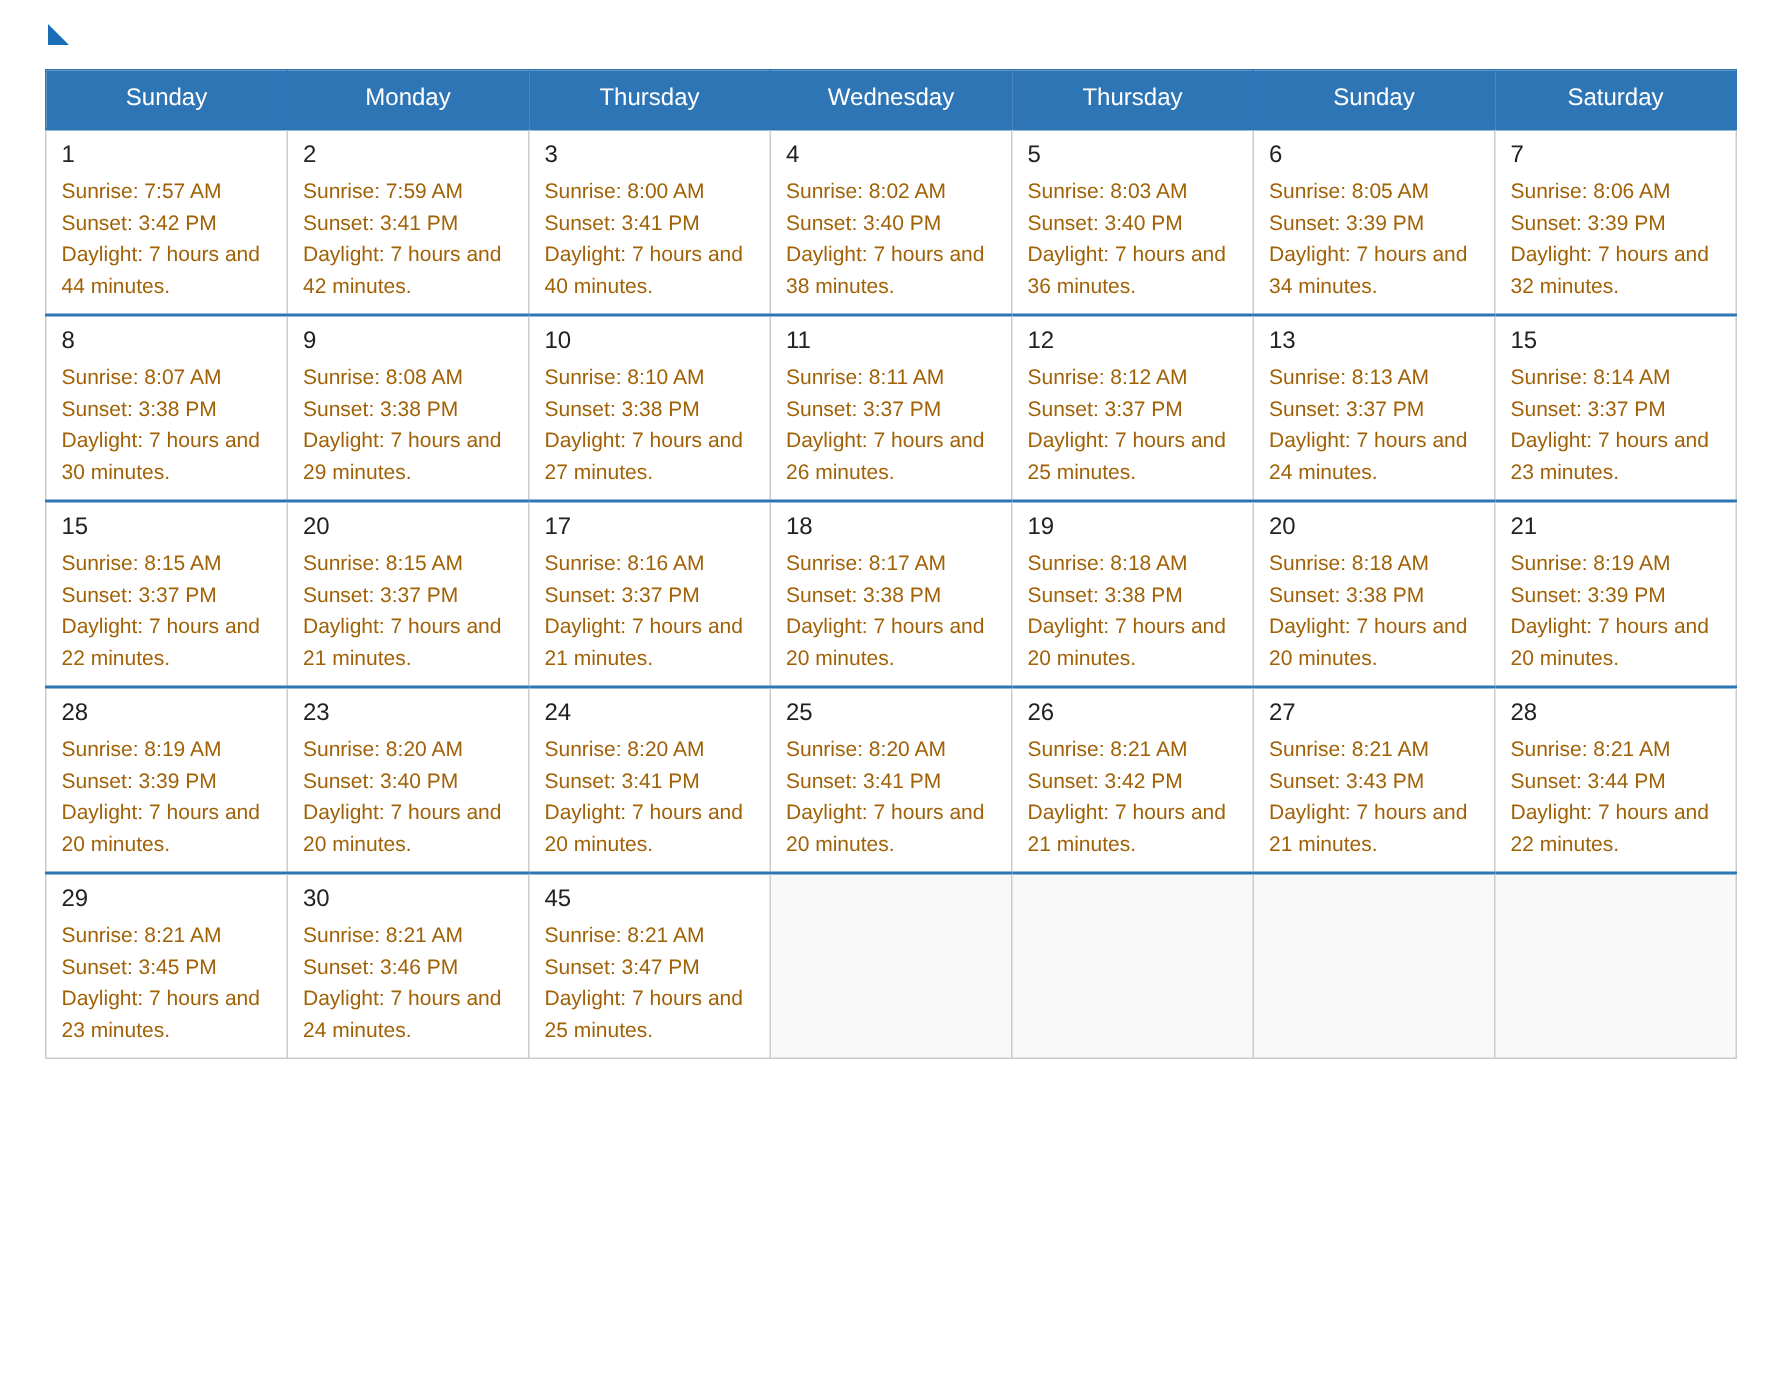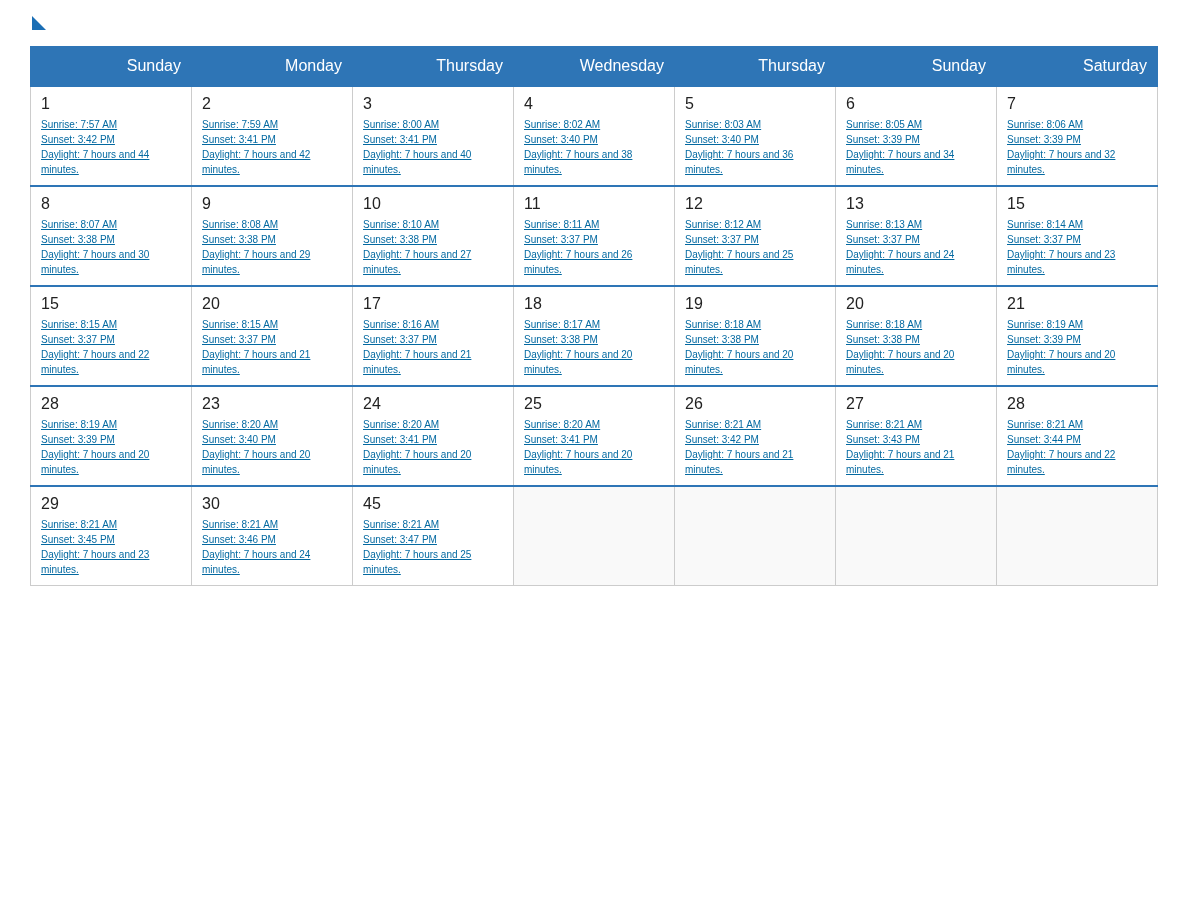--- a/index.html
+++ b/index.html
@@ -64,21 +64,21 @@
       width: 100%;
       border-collapse: collapse;
       border: 1px solid #aaaaaa;
     }
     .calendar th {
       background-color: #2e75b6;
       color: #ffffff;
       font-size: 16px;
       font-weight: normal;
       padding: 10px 10px;
-      text-align: right;
+      text-align: center;
       border: 1px solid #2e75b6;
     }
     .calendar td {
       vertical-align: top;
       padding: 8px 10px;
       border: 1px solid #cccccc;
       border-top: 2px solid #2e75b6;
       font-size: 13px;
       color: #333333;
       width: calc(100% / 7);
@@ -89,24 +89,23 @@
       background: #f9f9f9;
     }
     .day-number {
       font-size: 16px;
       font-weight: normal;
       color: #222222;
       margin-bottom: 4px;
       display: block;
     }
     .day-info {
-      font-size: 10px;
+      font-size: 14px;
       line-height: 1.5;
-      color: #0369a1;
-      text-decoration: underline;
+      color: #a16207;
     }
   </style>
 </head>
 <body>
 
 <div class="header">
   <div class="logo-area">
     <div class="logo-text">
       <span class="logo-general"></span>
       <div class="logo-triangle"></div>

